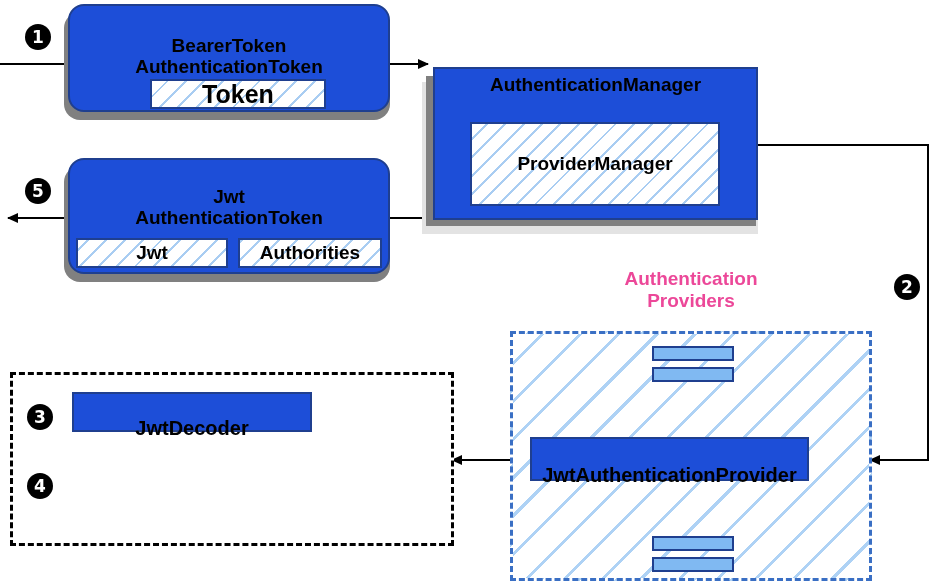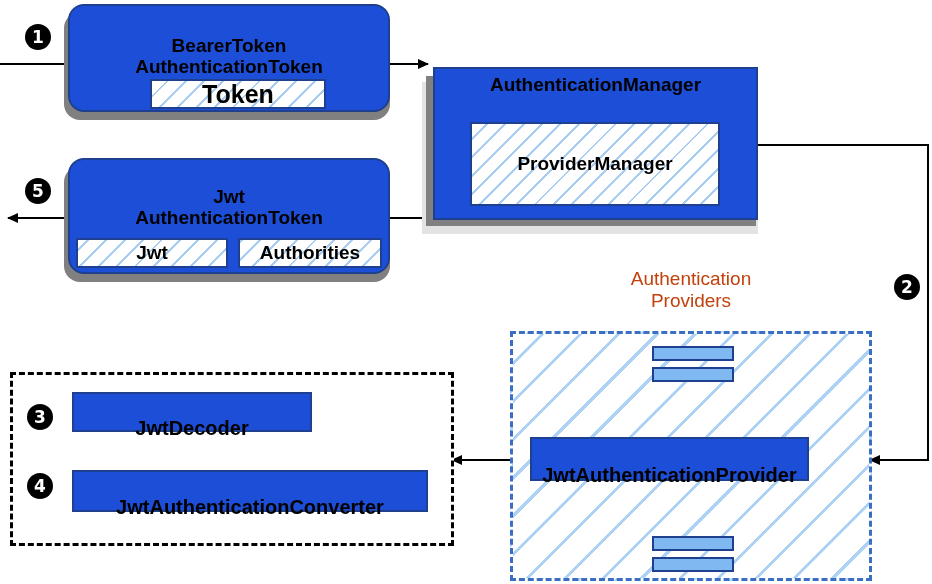--- a/index.html
+++ b/index.html
@@ -123,22 +123,22 @@
     line-height: 26px;
     text-align: center;
     z-index: 6;
     font-family: "DejaVu Sans", sans-serif;
   }
 
   
   .plain-label {
     position: absolute;
     text-align: center;
-    font-weight: normal;
-    color: #c2410c;
+    font-weight: bold;
+    color: #ec4899;
     line-height: 1.15;
     white-space: pre-line;
     z-index: 5;
   }
 </style>
 </head>
 <body>
 
 <div id="diagram-root">
 
@@ -222,23 +222,20 @@
   </div>
 
   <div class="shadow2" style="left:58px; top:406px; width:238px; height:36px;"></div>
   <div class="shadow1" style="left:62px; top:400px; width:235px; height:36px;"></div>
   <div class="node" style="left:72px; top:392px; width:240px; height:40px;">
     <div class="node-title" style="font-size:20px;">JwtDecoder</div>
   </div>
 
   <div class="shadow2" style="left:58px; top:486px; width:356px; height:36px;"></div>
   <div class="shadow1" style="left:62px; top:480px; width:354px; height:36px;"></div>
-  <div class="node" style="left:72px; top:470px; width:356px; height:42px;">
-    <div class="node-title" style="font-size:20px;">JwtAuthenticationConverter</div>
-  </div>
 
   <div class="badge" style="left:25px; top:24px;">1</div>
   <div class="badge" style="left:894px; top:274px;">2</div>
   <div class="badge" style="left:27px; top:404px;">3</div>
   <div class="badge" style="left:27px; top:473px;">4</div>
   <div class="badge" style="left:25px; top:178px;">5</div>
 
 </div>
 
 </body></html>

